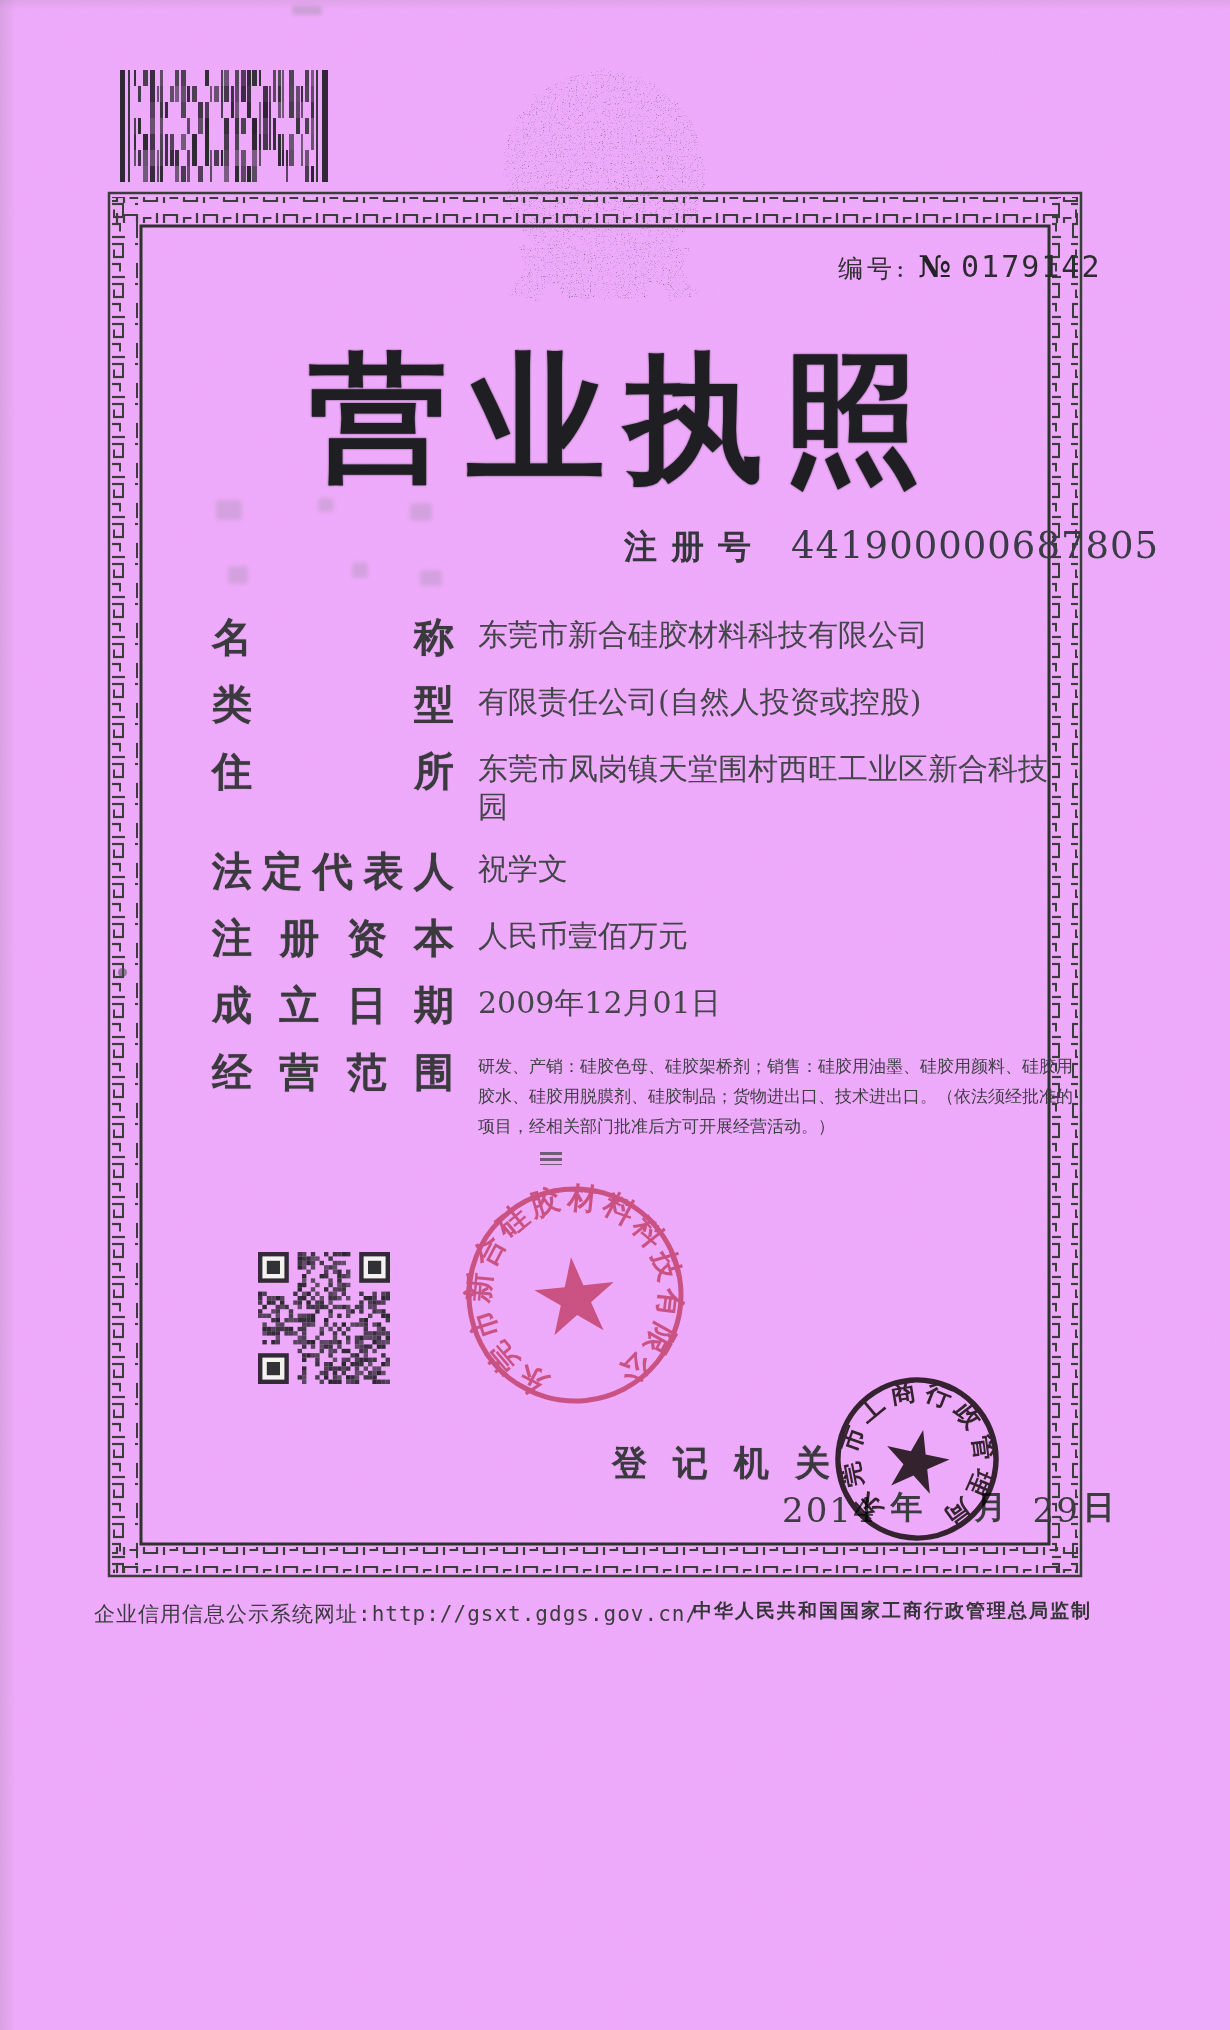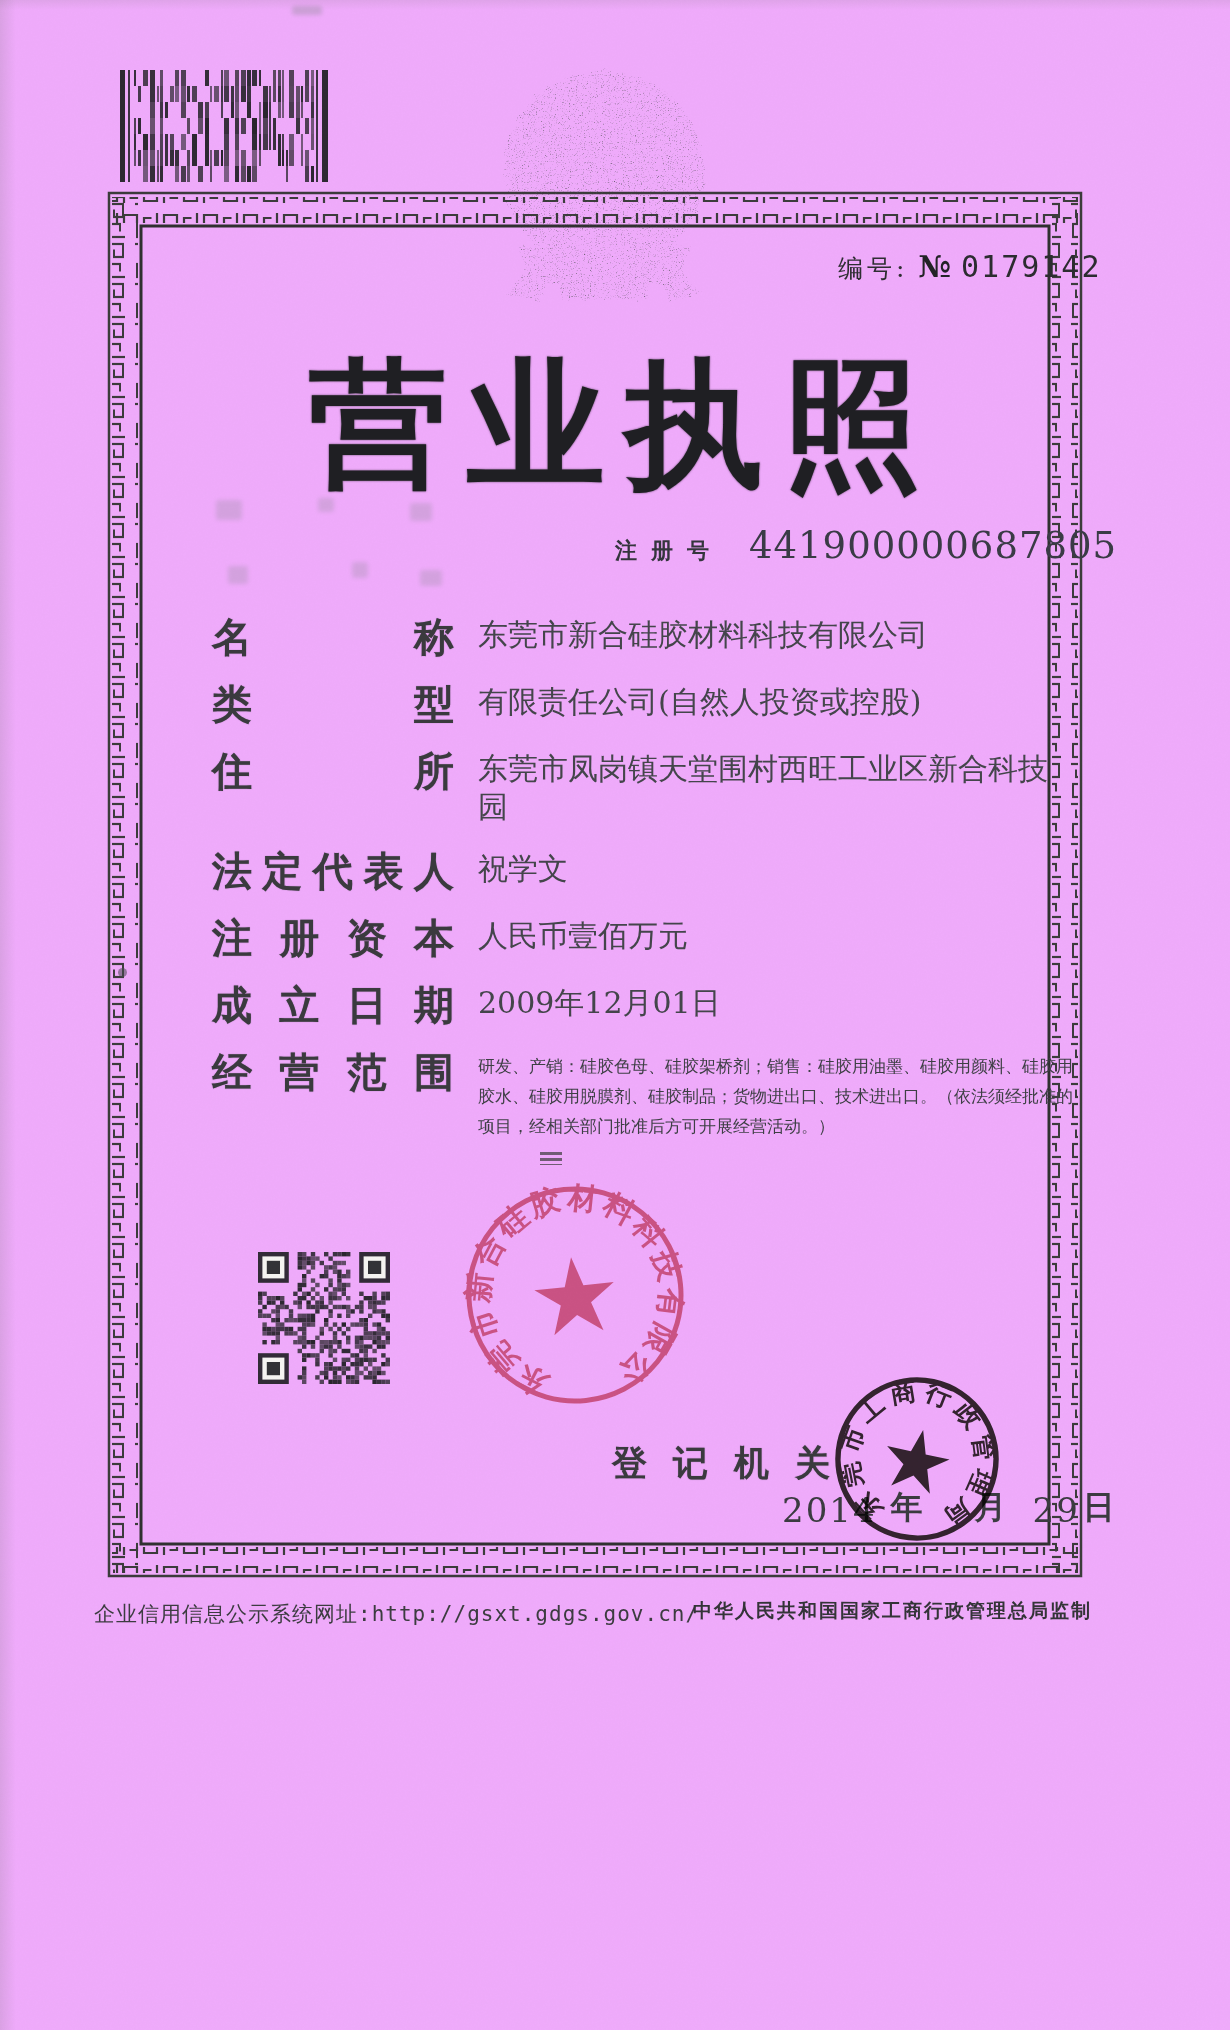--- a/index.html
+++ b/index.html
@@ -13,25 +13,25 @@
   .gfx{position:absolute;left:0;top:0;width:1230px;height:2030px;}
 
   .serial{position:absolute;left:838px;top:249px;display:flex;align-items:baseline;gap:10px;
         font-family:"DejaVu Serif",serif;}
   .serial-label{font-size:25px;letter-spacing:4px;color:#2e2e32;}
   .serial-no-mark{font-weight:bold;font-size:30px;color:#232327;}
   .serial-number{font-family:"DejaVu Sans Mono",monospace;font-size:30px;letter-spacing:2px;color:#2c2c30;}
 
   .title{position:absolute;left:0;right:0;top:346px;text-align:center;
         font-size:138px;font-weight:900;letter-spacing:20px;text-indent:20px;line-height:1.05;
-        color:#1f1f23;text-shadow:0 0 2px rgba(28,28,32,.75);margin-top:6px;}
+        color:#1f1f23;text-shadow:0 0 2px rgba(28,28,32,.75);}
 
   .regno{position:absolute;left:615px;top:524px;display:flex;align-items:baseline;gap:26px;
         font-family:"DejaVu Serif",serif;}
-  .regno-label{font-size:22px;letter-spacing:14px;font-weight:600;color:#34353d;}
+  .regno-label{font-size:33px;letter-spacing:14px;font-weight:600;color:#34353d;margin-left:9px;}
   .regno-value{font-size:37px;letter-spacing:1px;color:#3a3b46;}
 
   .fields{position:absolute;left:212px;top:616px;width:850px;font-family:"DejaVu Serif",serif;}
   .field-row{display:flex;align-items:flex-start;margin-bottom:25px;}
   .field-label{flex:0 0 242px;width:242px;font-size:40px;font-weight:600;color:#3a3a3e;
         text-align:justify;text-align-last:justify;line-height:1.05;
         text-shadow:0 0 1px rgba(50,50,56,.55);}
   .field-value{margin-left:24px;font-size:30px;color:#44454b;line-height:1.25;}
   .field-value.small{font-size:17px;line-height:30px;flex:0 0 600px;width:600px;color:#3e3f45;}
 

